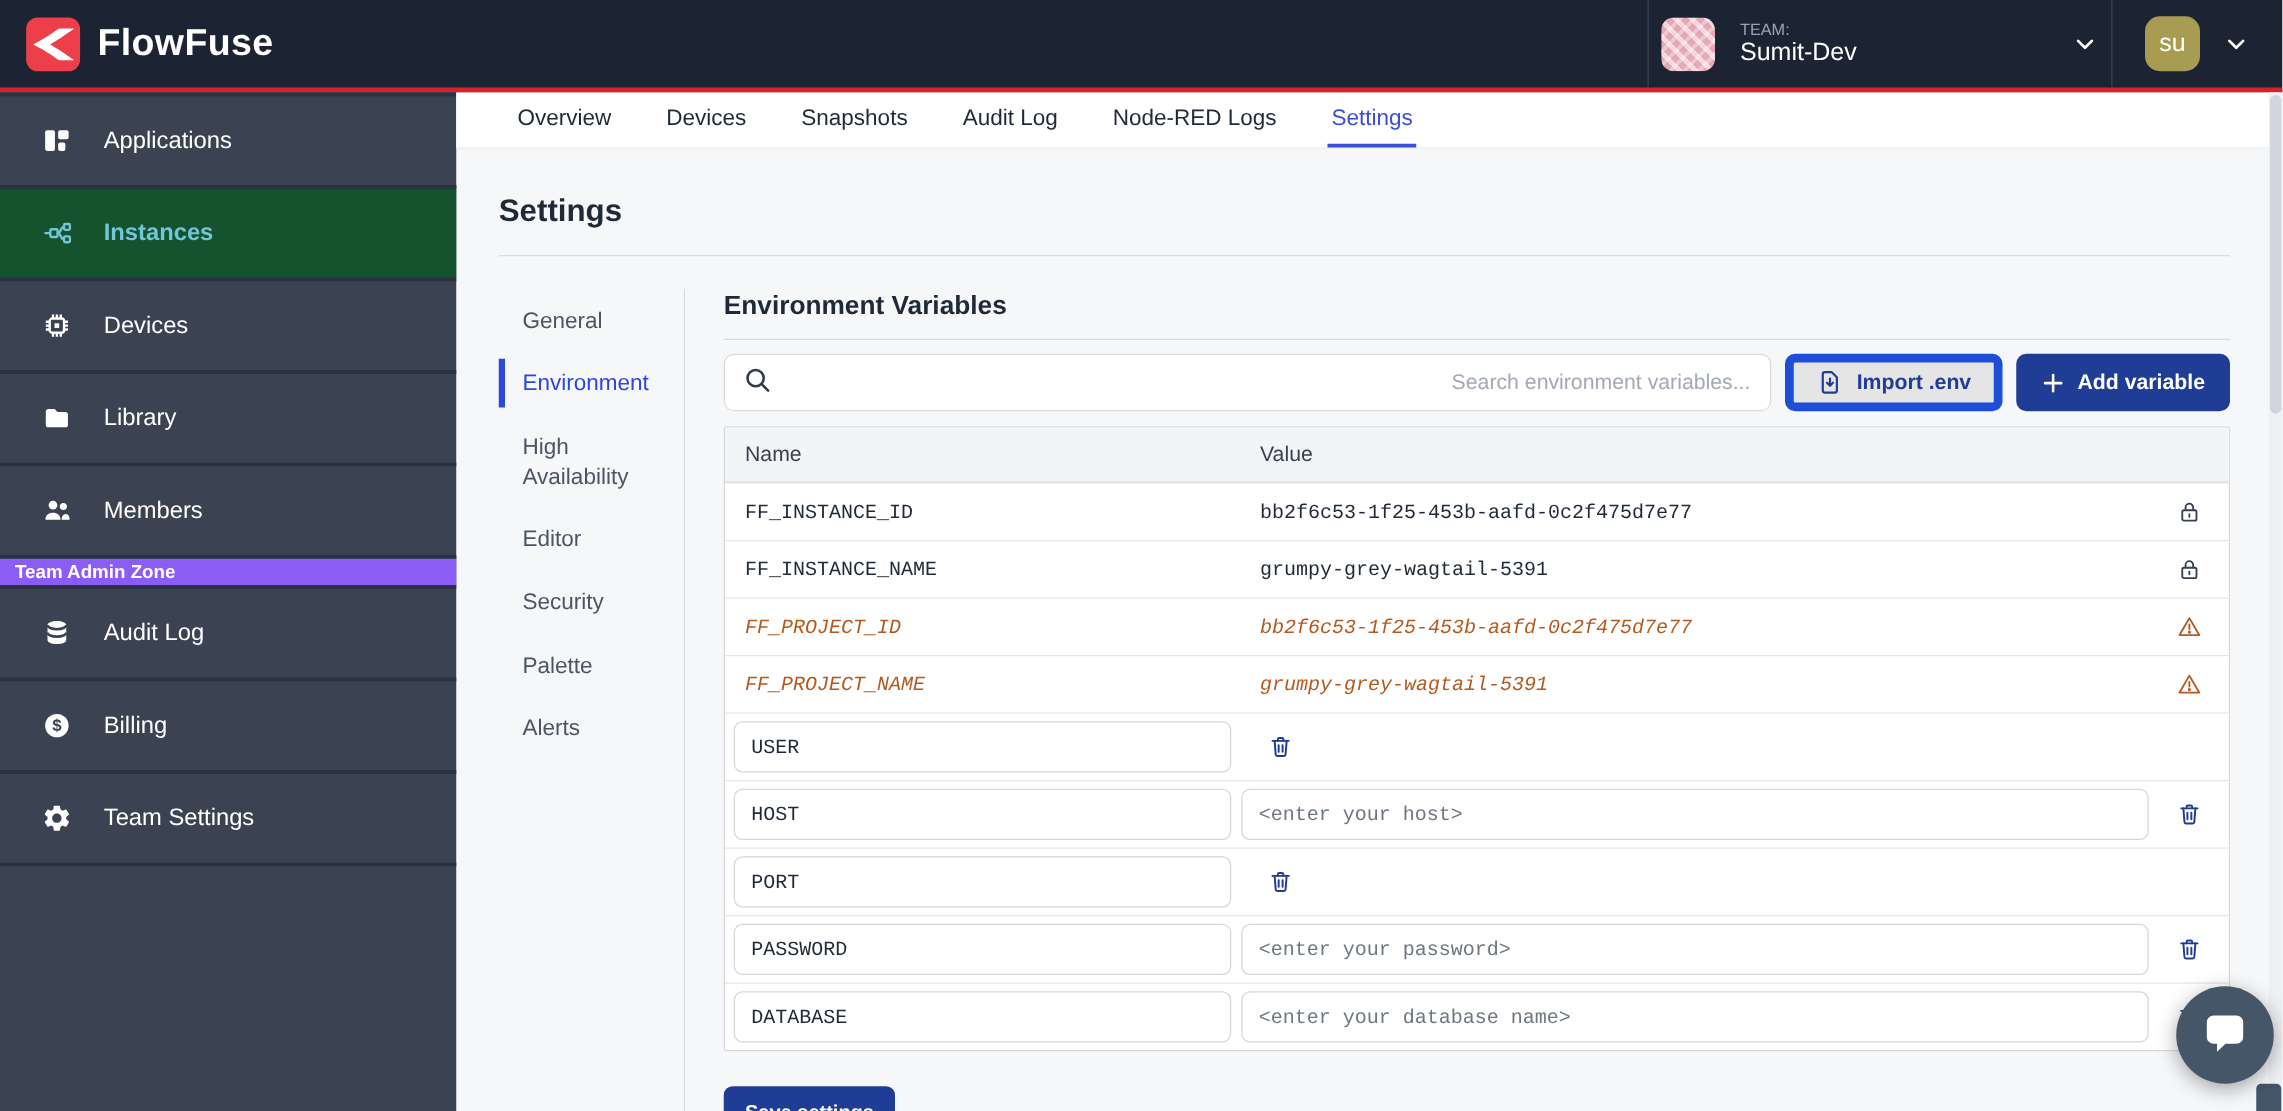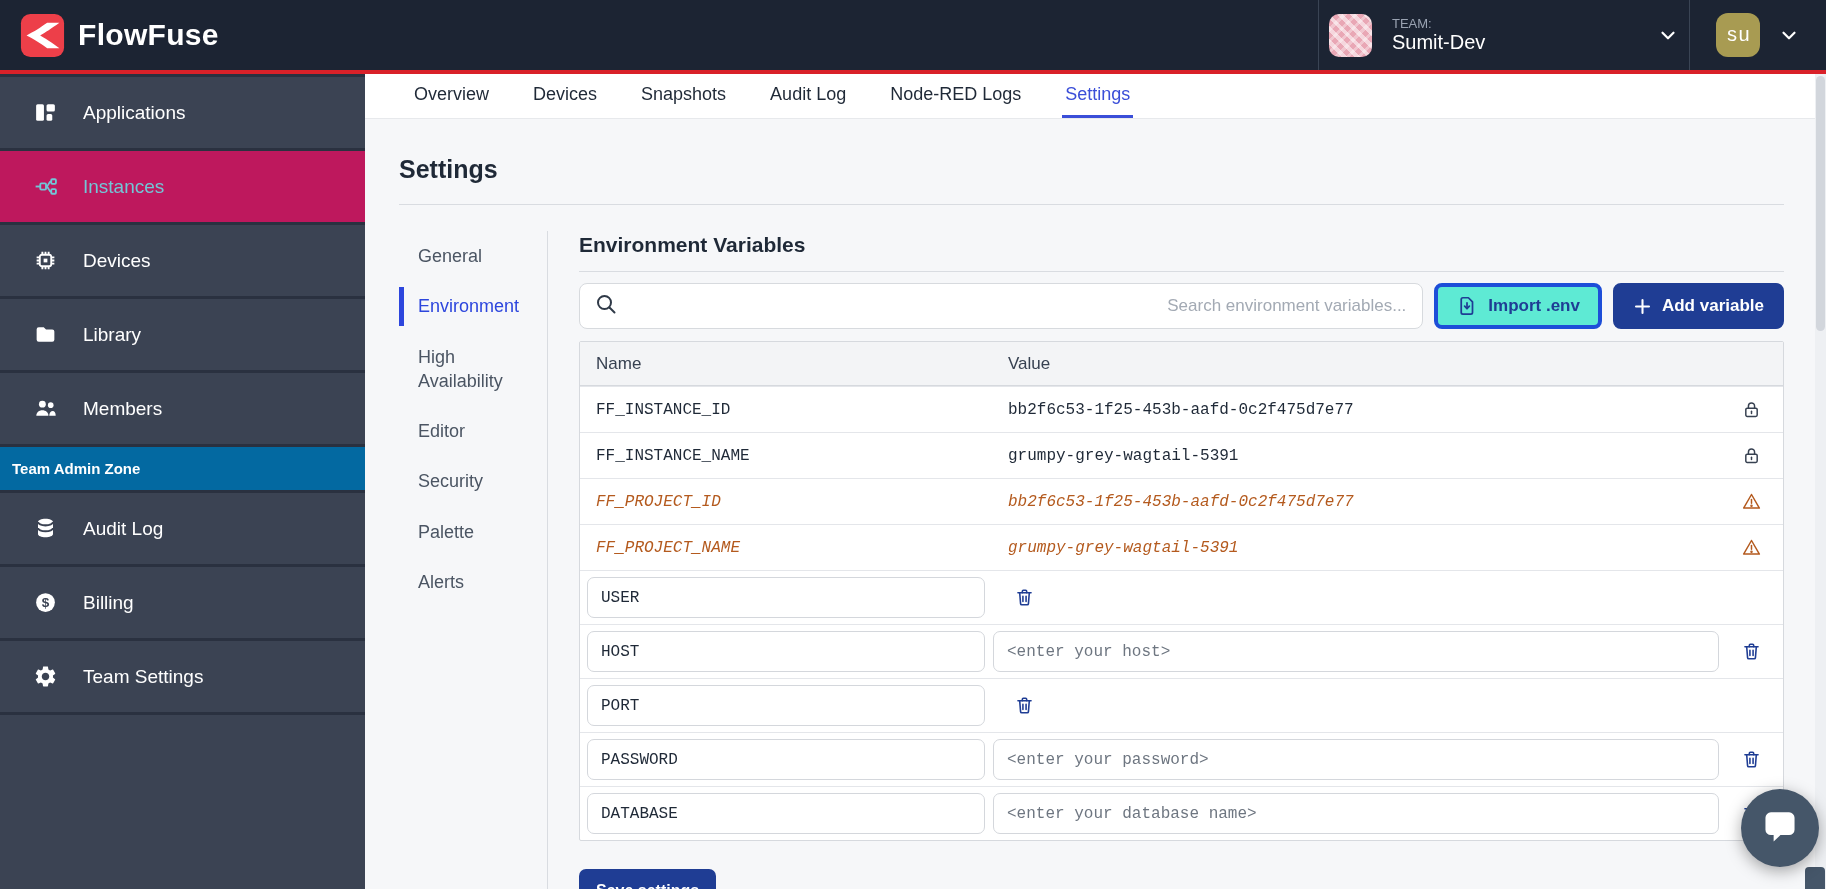--- a/index.html
+++ b/index.html
@@ -32,37 +32,37 @@
       repeating-linear-gradient(45deg, rgba(255,255,255,.55) 0 4px, transparent 4px 9px),
       repeating-linear-gradient(-45deg, rgba(255,255,255,.35) 0 3px, transparent 3px 8px);
   }
   .team-meta { display:flex; flex-direction:column; line-height:1.18; margin-right:auto; }
   .team-label { color:#9aa3b2; font-size:13px; }
   .team-name { color:#fff; font-size:20px; }
   .user-select { display:flex; align-items:center; gap:18px; padding:0 26px; cursor:pointer; }
   .user-avatar {
     width:44px; height:44px; border-radius:12px; background:#a89b52; color:#fff;
     display:flex; align-items:center; justify-content:center; font-size:20px;
-    font-family:Liberation Mono, monospace;
+    font-family:Liberation Sans, sans-serif;
   }
   .chev svg { width:22px; height:22px; display:block; }
 
   
   .body-row { display:flex; height:815px; }
 
   
   .sidebar { width:365px; background:#3b4353; display:flex; flex-direction:column; flex-shrink:0; }
   .sidebar-item {
     height:74px; display:flex; align-items:center; gap:25px; padding-left:33px;
     color:#fff; font-size:19px; border-top:3px solid #2a3140; cursor:pointer;
   }
   .sidebar-item .s-icon svg { width:25px; height:25px; display:block; }
-  .sidebar-item.active { background:#be185d; color:#73c6d7; }
+  .sidebar-item.active { background:#14532d; color:#73c6d7;font-weight:bold; }
   .sidebar-section {
-    height:46px; background:#0369a1; color:#fff; font-size:15px; font-weight:700;
+    height:24px; background:#8b5cf6; color:#fff; font-size:15px; font-weight:700;
     display:flex; align-items:center; padding-left:12px; border-top:3px solid #2a3140;
   }
   .sidebar-filler { flex:1; border-top:3px solid #2a3140; }
 
   
   .content { flex:1; display:flex; flex-direction:column; min-width:0; }
   .tabbar {
     background:#fff; height:45px; display:flex; align-items:stretch;
     padding-left:46px; gap:38px; border-bottom:1px solid #e7e9ec; flex-shrink:0;
   }
@@ -101,21 +101,21 @@
     border:none; outline:none; flex:1; font-size:17px; color:#1f2937;
     font-family:"Liberation Sans",sans-serif; background:transparent;text-align:right;
   }
   .search-box input::placeholder { color:#a3aab4; }
   .btn {
     display:flex; align-items:center; gap:10px; border-radius:8px;
     font-size:17px; font-weight:700; padding:0 18px; cursor:pointer;
     font-family:"Liberation Sans",sans-serif;
   }
   .btn svg { display:block; }
-  .btn-outline { background:#5eead4; border:4px solid #1d4ed8; color:#1f3d94; }
+  .btn-outline { background:#e5e5e5; border:7px solid #1d4ed8; color:#1f3d94; }
   .btn-primary { background:#1f3d94; border:2px solid #1f3d94; color:#fff; }
 
   
   .env-table { margin-top:12px; background:#fff; border:1px solid #d6d9de; border-radius:2px; overflow:hidden; }
   .t-head {
     display:flex; background:#f3f4f6; height:44px; align-items:center;
     border-bottom:1px solid #d6d9de; color:#374151; font-size:17px;
   }
   .col-name { width:412px; padding-left:16px; flex-shrink:0; }
   .col-value { flex:1; padding-left:16px; min-width:0; }

